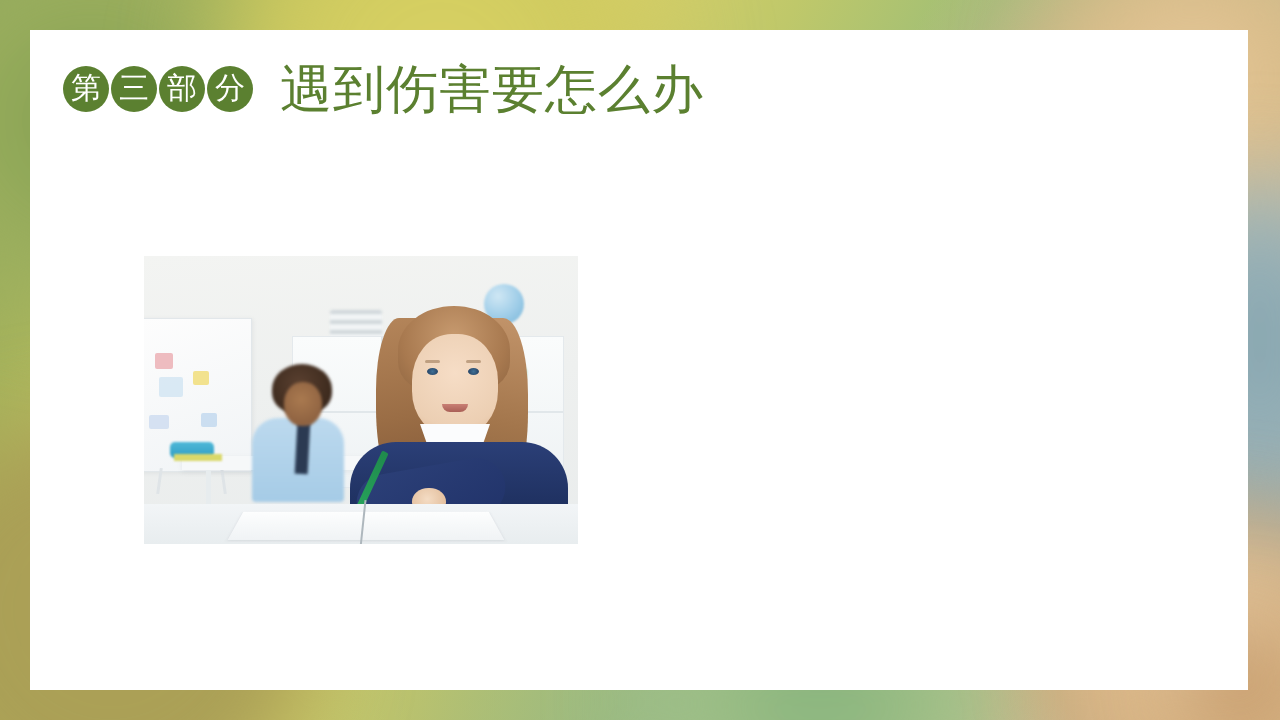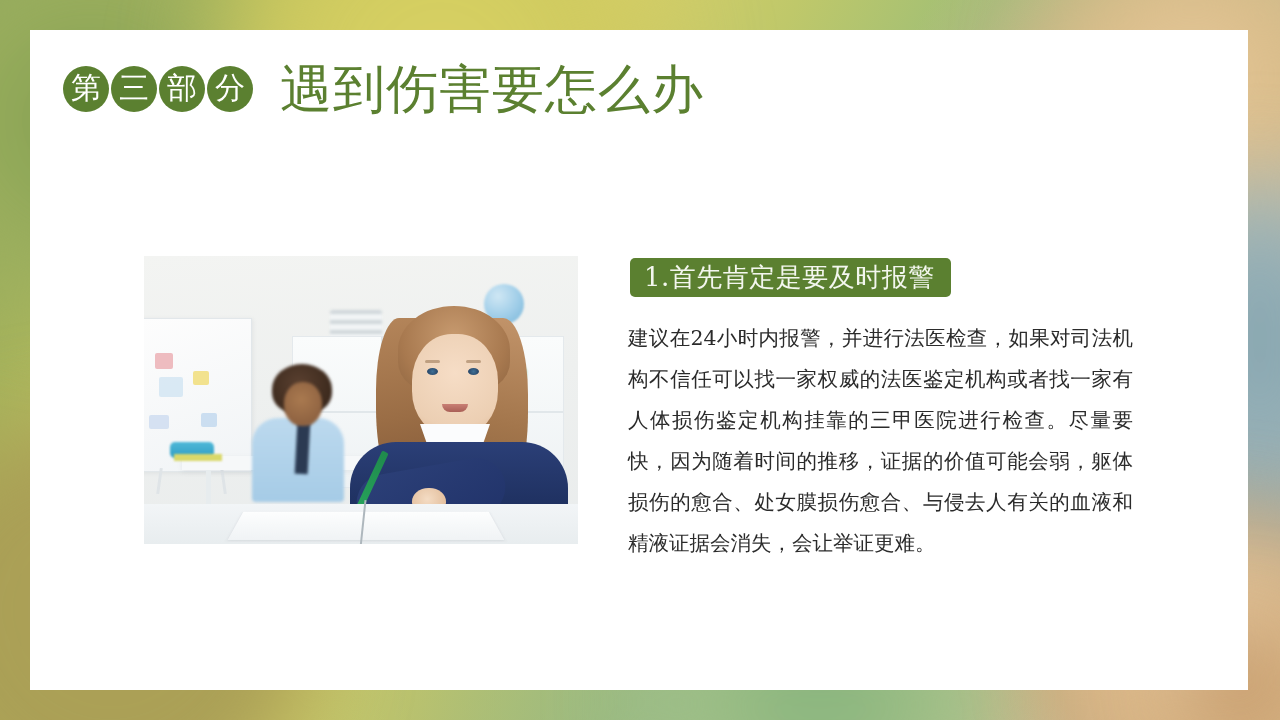--- a/index.html
+++ b/index.html
@@ -387,16 +387,14 @@
     <div class="ph-collar"></div>
     <div class="ph-girl-body"></div>
     <div class="ph-girl-arm"></div>
     <div class="ph-pencil"></div>
     <div class="ph-hand"></div>
     <div class="ph-desk-front"></div>
     <div class="ph-book"></div>
     <div class="ph-book-spine"></div>
   </div>
 
-  <div class="banner">1.首先肯定是要及时报警</div>
-  <div class="body-text">建议在24小时内报警，并进行法医检查，如果对司法机构不信任可以找一家权威的法医鉴定机构或者找一家有人体损伤鉴定机构挂靠的三甲医院进行检查。尽量要快，因为随着时间的推移，证据的价值可能会弱，躯体损伤的愈合、处女膜损伤愈合、与侵去人有关的血液和精液证据会消失，会让举证更难。</div>
 
 </div>
 
 </body></html>

